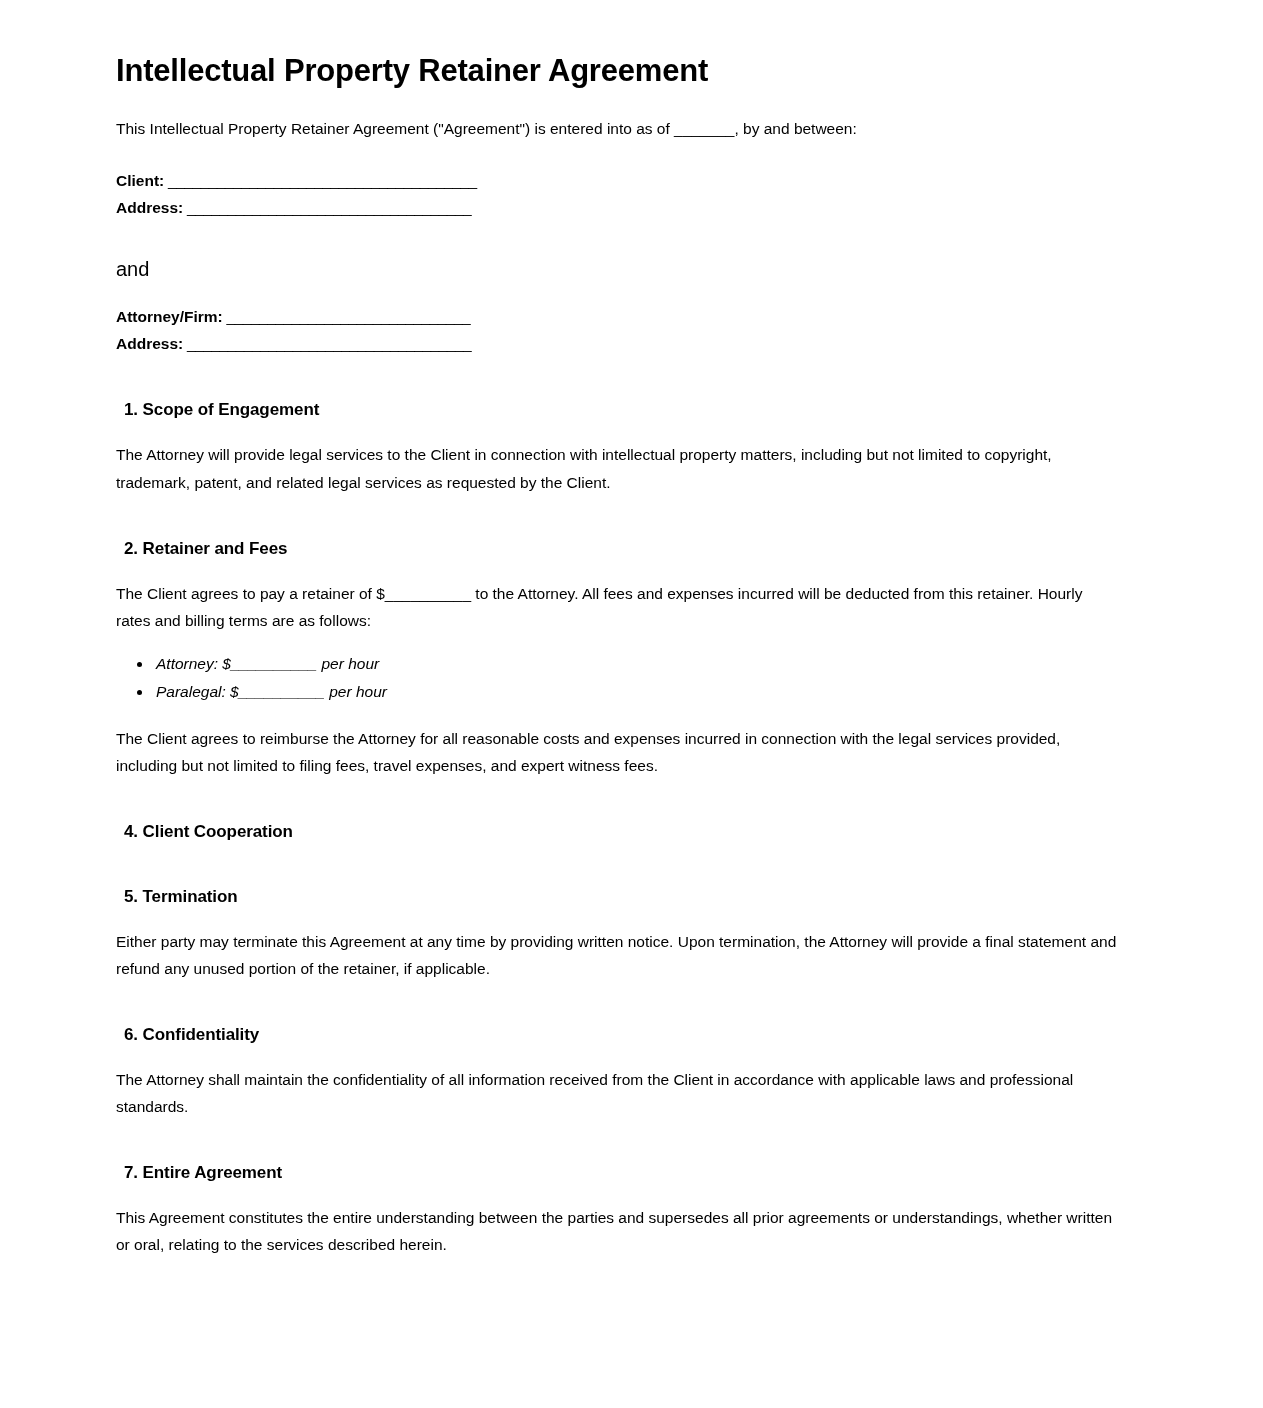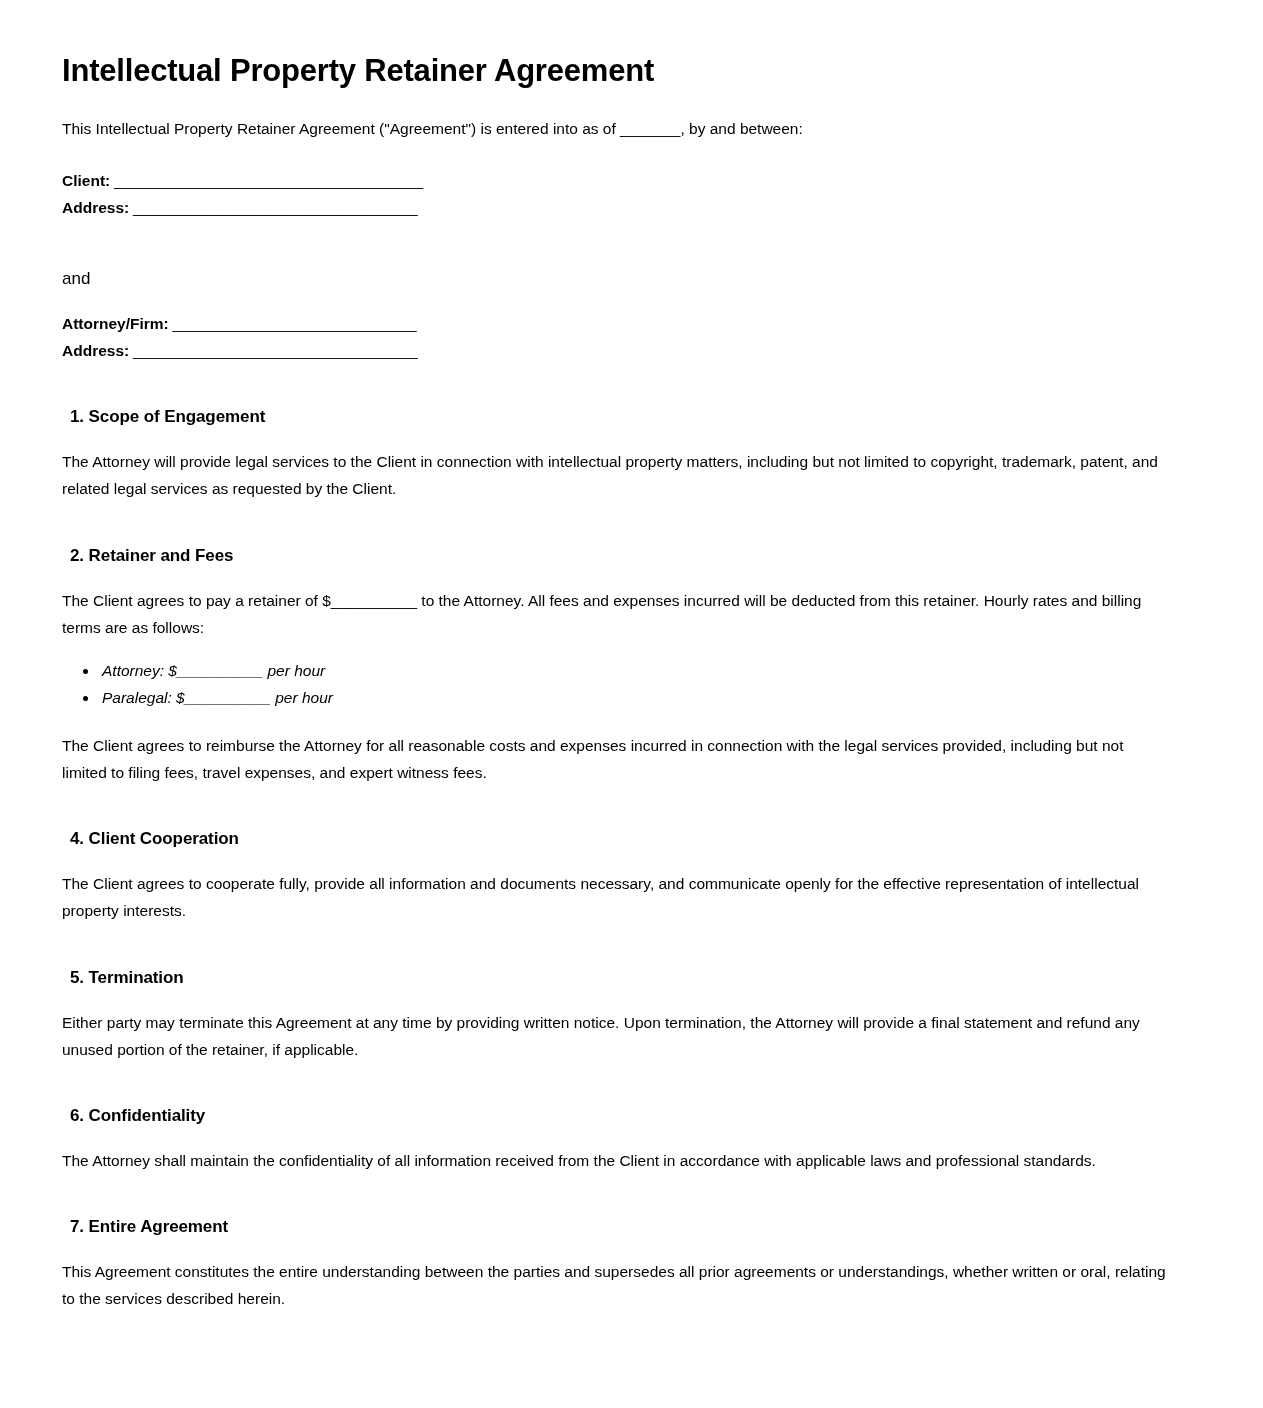--- a/index.html
+++ b/index.html
@@ -8,21 +8,21 @@
     background: #ffffff;
   }
   body {
     width: 1263px;
     min-height: 1408px;
     font-family: "Liberation Sans", sans-serif;
     color: #000000;
     -webkit-font-smoothing: antialiased;
   }
   .page {
-    padding: 0 62px;
+    padding: 0 116px;
     box-sizing: border-box;
     width: 1233px;
   }
   .doc-title {
     font-size: 31px;
     font-weight: bold;
     line-height: 1.2;
     letter-spacing: -0.2px;
     margin: 0;
     padding-top: 52px;
@@ -41,23 +41,23 @@
     white-space: nowrap;
   }
   .party-line .lbl {
     font-weight: bold;
   }
   .party-line .blank {
     font-weight: normal;
     letter-spacing: -0.5px;
   }
   .conjunction {
-    font-size: 17px;
+    font-size: 20px;
     line-height: 1.72;
-    margin-top: 42px;
+    margin-top: 30px;
   }
   .party-block.second {
     margin-top: 18px;
   }
   h2.section-heading {
     font-size: 17px;
     font-weight: bold;
     line-height: 1.3;
     margin: 42px 0 0 8px;
     letter-spacing: -0.1px;
@@ -111,21 +111,20 @@
   <h2 class="section-heading">2. Retainer and Fees</h2>
   <p class="body-text">The Client agrees to pay a retainer of $__________ to the Attorney. All fees and expenses incurred will be deducted from this retainer. Hourly rates and billing terms are as follows:</p>
   <ul class="fee-list">
     <li>Attorney: $__________ per hour</li>
     <li>Paralegal: $__________ per hour</li>
   </ul>
 
   <p class="body-text">The Client agrees to reimburse the Attorney for all reasonable costs and expenses incurred in connection with the legal services provided, including but not limited to filing fees, travel expenses, and expert witness fees.</p>
 
   <h2 class="section-heading">4. Client Cooperation</h2>
-  <p class="body-text">The Client agrees to cooperate fully, provide all information and documents necessary, and communicate openly for the effective representation of intellectual property interests.</p>
 
   <h2 class="section-heading">5. Termination</h2>
   <p class="body-text">Either party may terminate this Agreement at any time by providing written notice. Upon termination, the Attorney will provide a final statement and refund any unused portion of the retainer, if applicable.</p>
 
   <h2 class="section-heading">6. Confidentiality</h2>
   <p class="body-text">The Attorney shall maintain the confidentiality of all information received from the Client in accordance with applicable laws and professional standards.</p>
 
   <h2 class="section-heading">7. Entire Agreement</h2>
   <p class="body-text">This Agreement constitutes the entire understanding between the parties and supersedes all prior agreements or understandings, whether written or oral, relating to the services described herein.</p>
 

